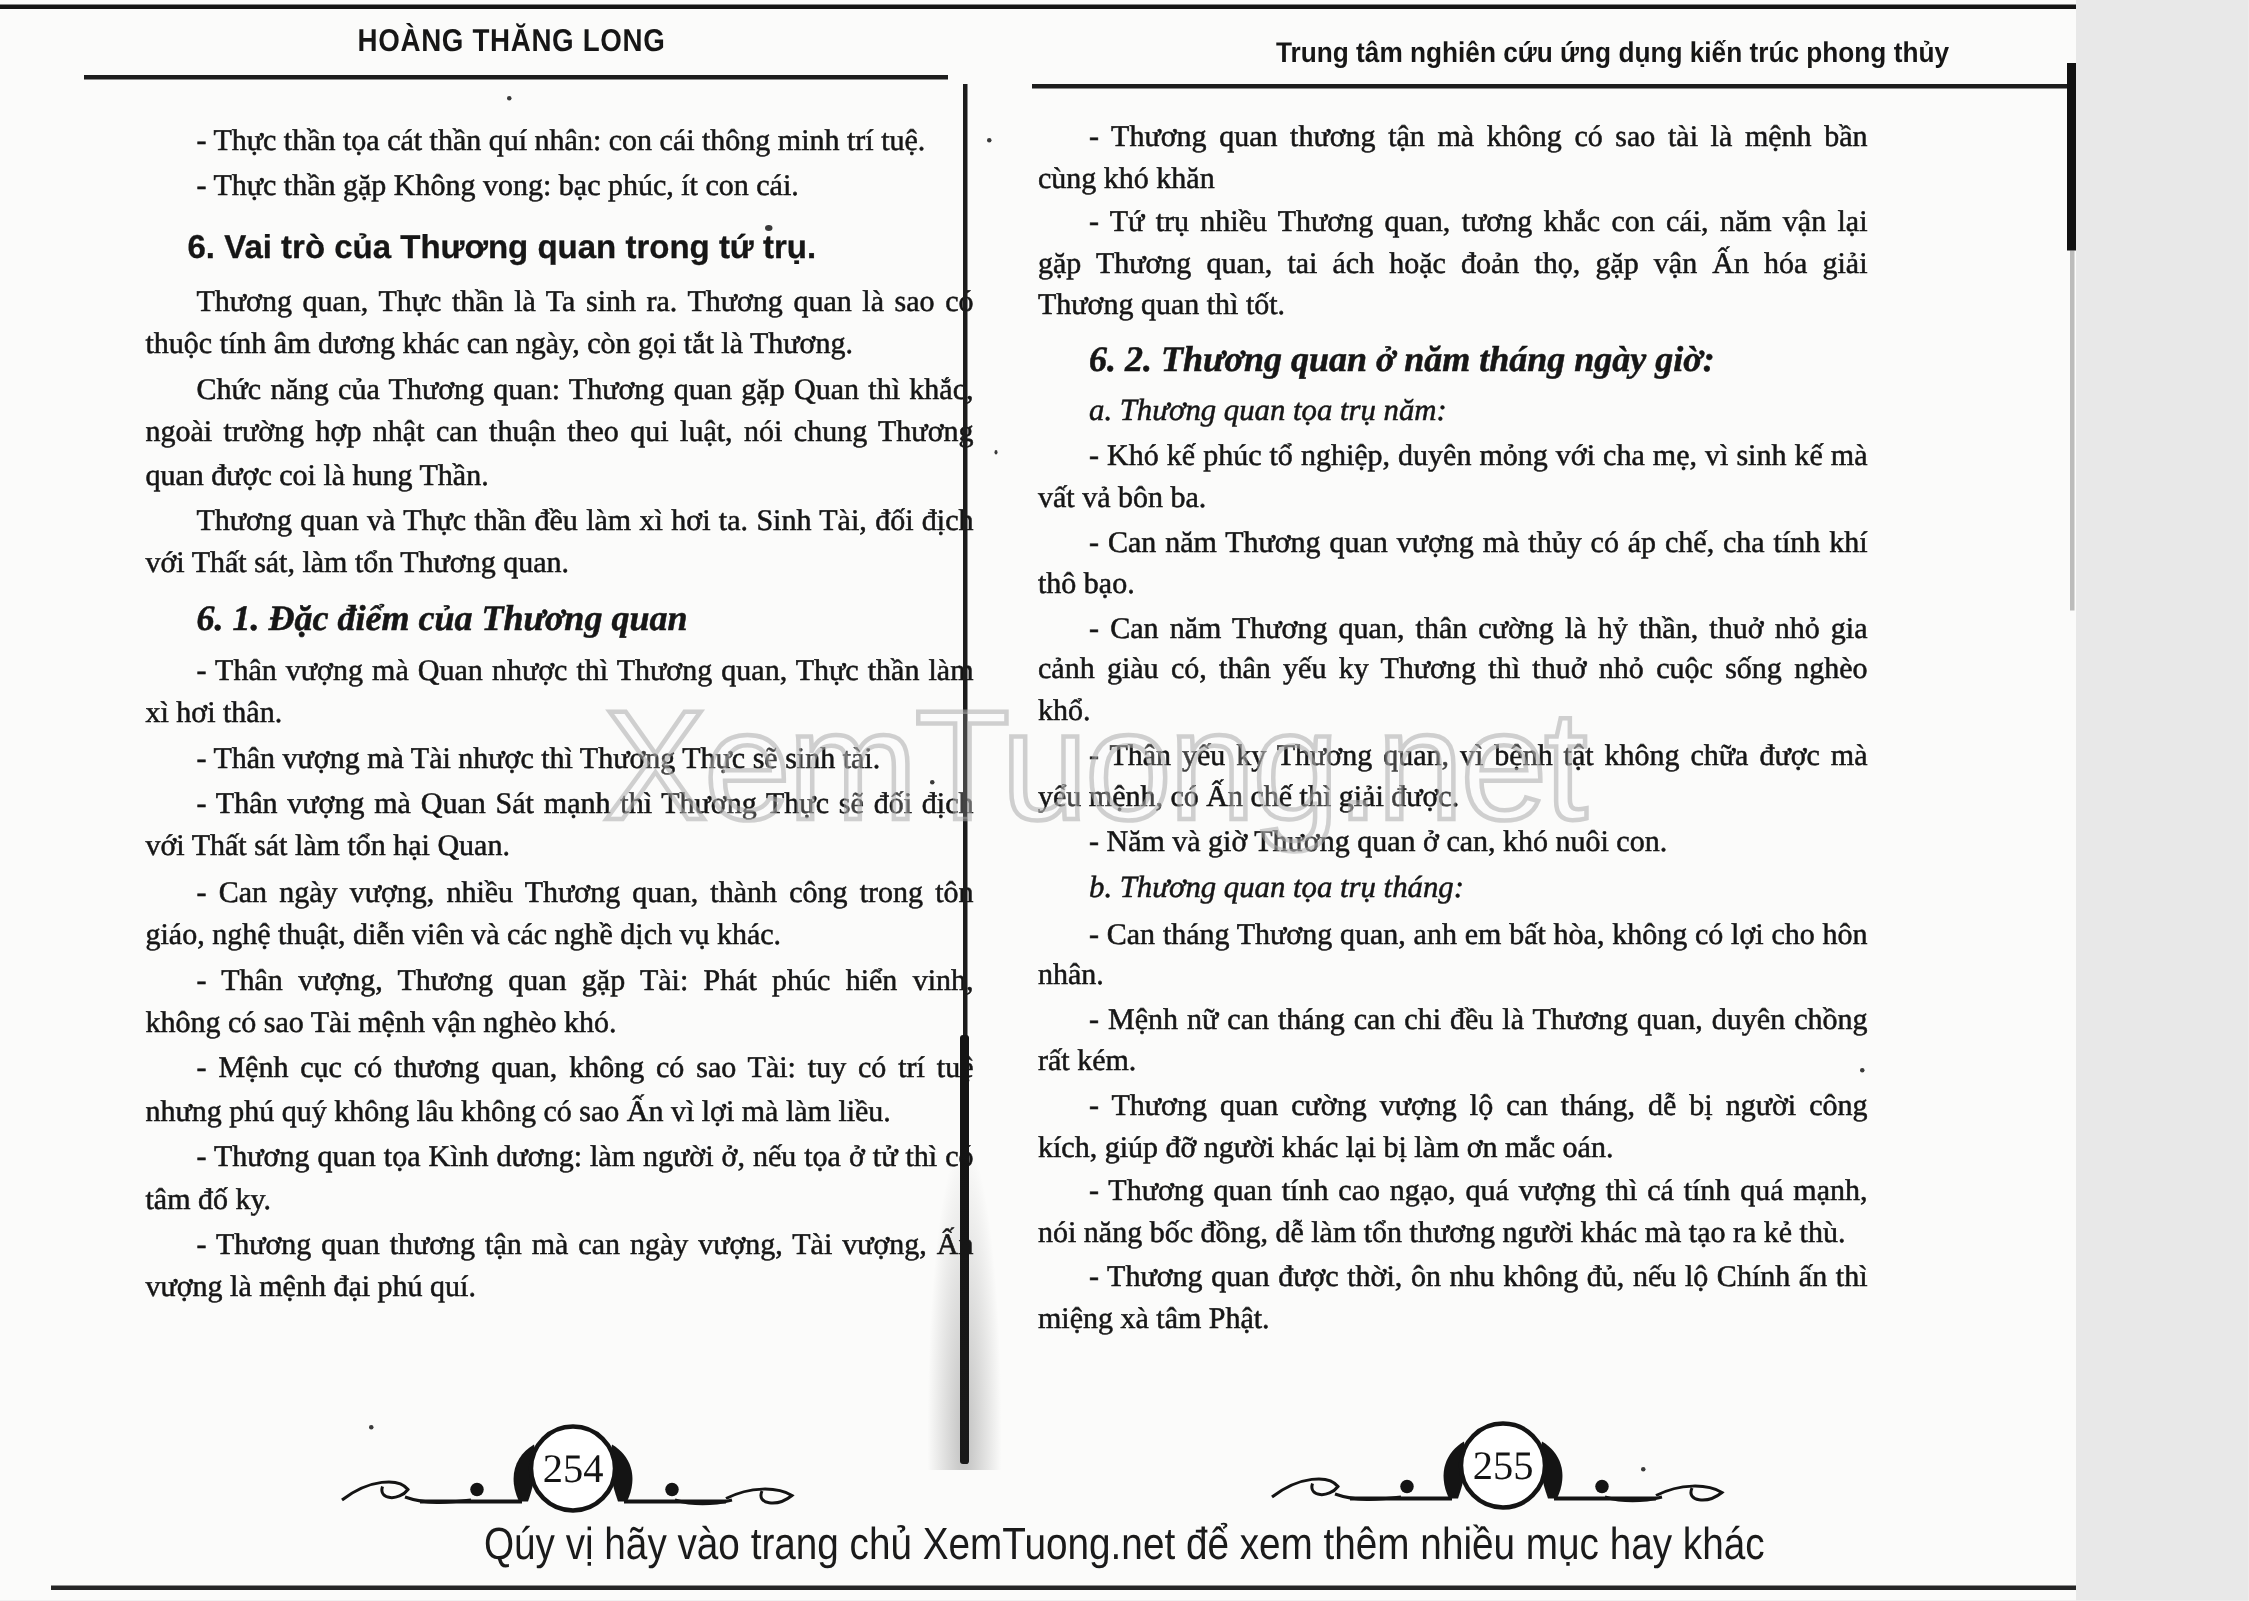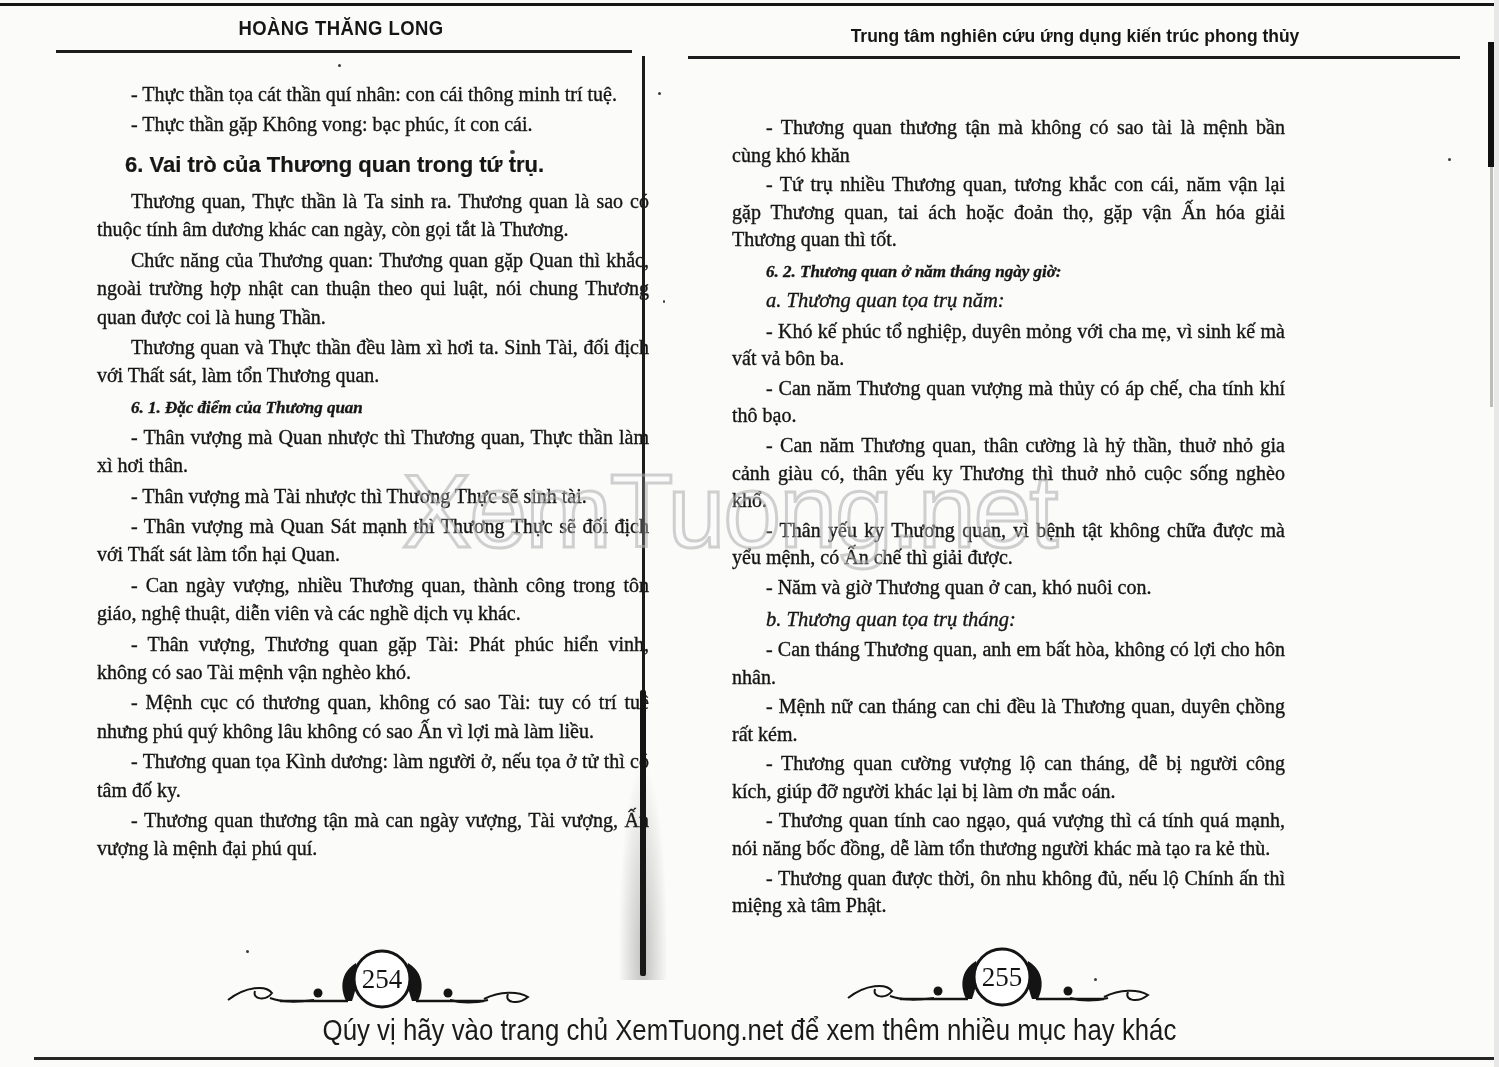--- a/index.html
+++ b/index.html
@@ -1,17 +1,17 @@
 <!DOCTYPE html>
 <html><head>
 <meta charset="utf-8">
 <style>
   html,body { margin:0; padding:0; background:#e8e8e8; }
   #page {
-    position:relative; width:1494px; height:1067px;
+    position:relative; width:1384px; height:1067px;
     background:#fbfbfa; overflow:hidden;
     font-family:"Liberation Serif", serif; color:#161616;
   }
   .topline { position:absolute; top:3px; left:0; width:1499px; height:3px; background:#151515; }
 
   
   .header-left {
     position:absolute; left:60px; top:16px; width:562px; text-align:center;
     font-family:"Liberation Sans", sans-serif; font-weight:bold; font-size:21px;
     transform:scaleX(0.88); transform-origin:center; letter-spacing:0.5px; white-space:nowrap;
@@ -20,27 +20,27 @@
   .header-right {
     position:absolute; left:690px; top:25px; width:770px; text-align:center;
     font-family:"Liberation Sans", sans-serif; font-weight:bold; font-size:19px;
     transform:scaleX(0.92); transform-origin:center; white-space:nowrap;
   }
   .rule-right-header { position:absolute; left:688px; top:56px; width:772px; height:3px; background:#1d1d1d; }
 
   
   .col { position:absolute; text-align:justify; }
   .col-left  { left:62px;  top:80px; width:552px; font-size:20px; line-height:1.42;margin-left:35px; }
-  .col-right { left:732px; top:78px; width:553px; font-size:20px; line-height:1.38;margin-top:36px; }
+  .col-right { left:692px; top:78px; width:553px; font-size:20px; line-height:1.38; }
   .para { margin:0 0 2px; text-indent:34px; -webkit-text-stroke:0.35px #161616; }
   .para.h-bold-sans {
     font-family:"Liberation Sans", sans-serif; font-weight:bold; font-size:22px;
     margin:10px 0 7px; text-indent:28px; text-align:left; -webkit-text-stroke:0.2px #111;
   }
-  .para.h-bold-italic { font-weight:bold; font-style:italic; font-size:17px; margin:6px 0 3px; text-align:left; }
+  .para.h-bold-italic { font-weight:bold; font-style:italic; font-size:24px; margin:6px 0 3px; text-align:left; }
   .para.h-italic { font-style:italic; font-size:20.5px; margin:3px 0 3px; text-align:left; }
 
   
   .spine { position:absolute; left:642px; top:56px; width:3px; height:920px; background:#1c1c1c; }
   .spine-thick { position:absolute; left:640px; top:690px; width:6px; height:286px; background:#141414; border-radius:2px; }
   .spine-haze { position:absolute; left:618px; top:760px; width:50px; height:220px;
     background:radial-gradient(ellipse at 50% 90%, rgba(40,40,40,0.28), rgba(40,40,40,0) 70%); }
 
   
   .watermark {

